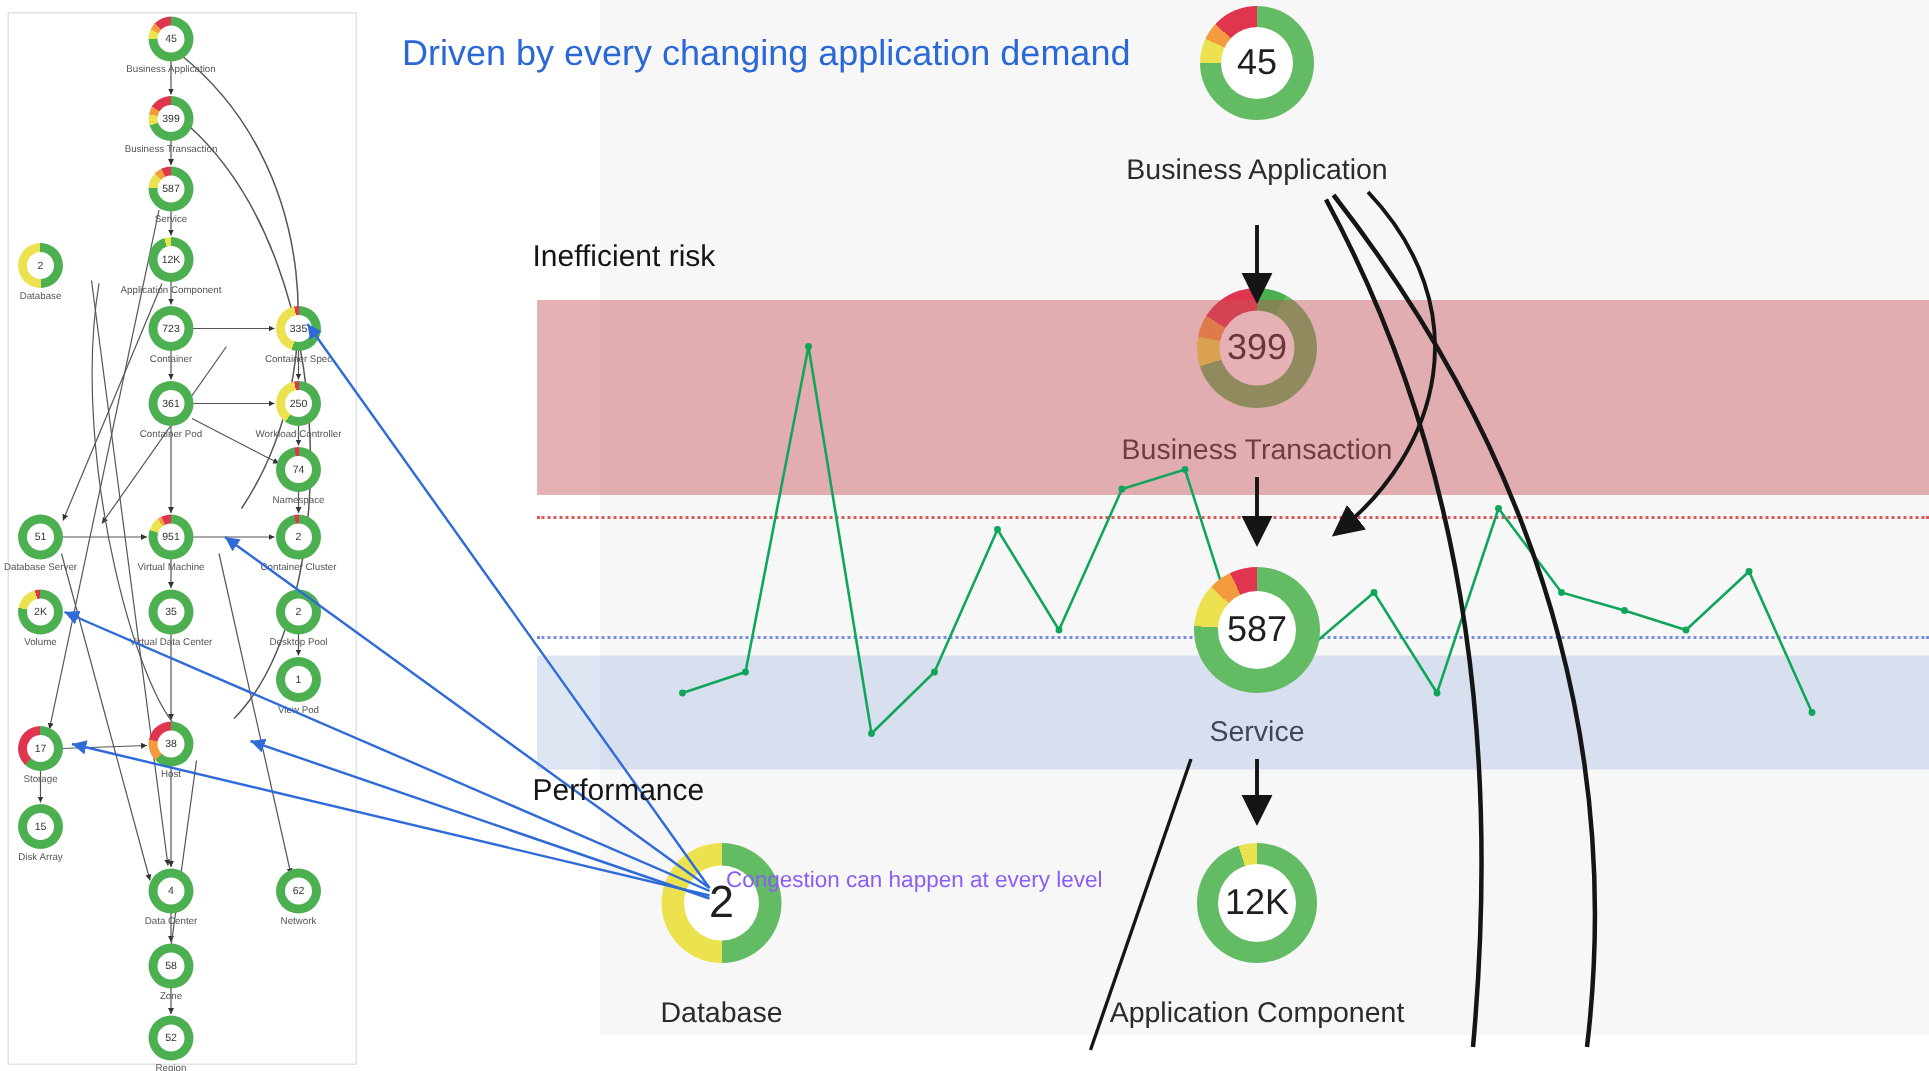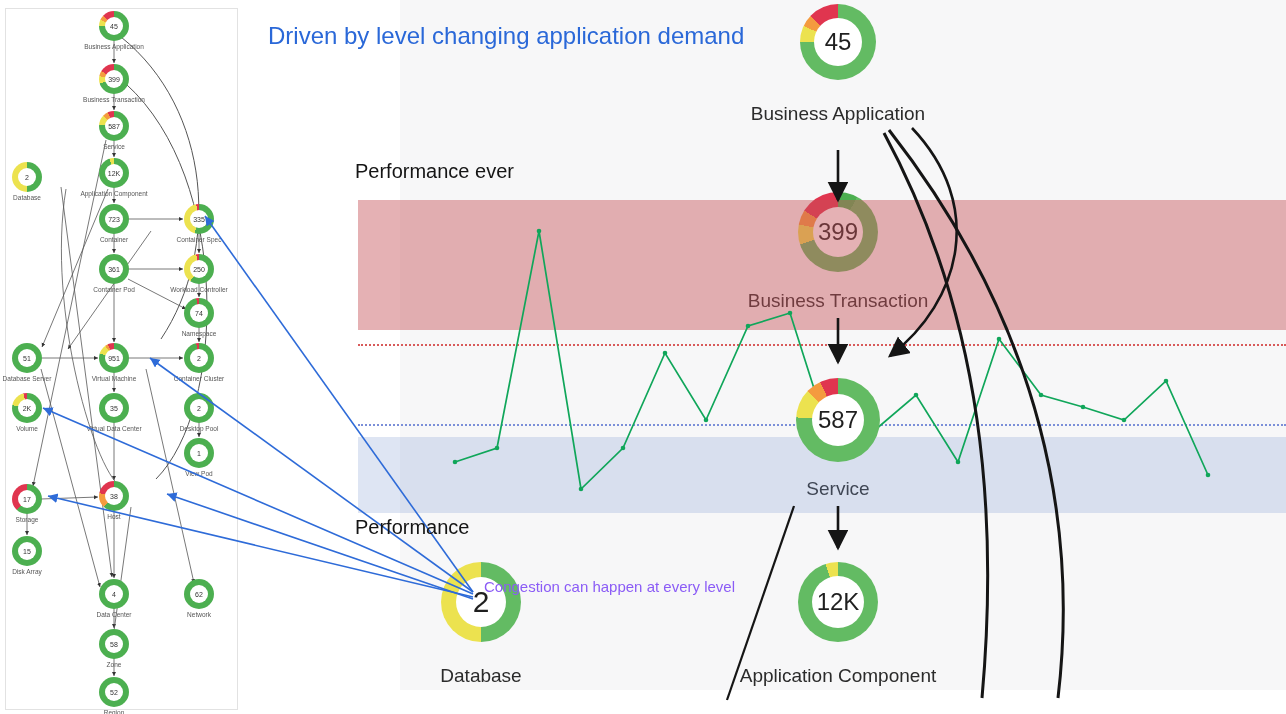--- a/index.html
+++ b/index.html
@@ -317,16 +317,16 @@
   </defs>
   <g stroke="#2e6bd8" stroke-width="1.6" fill="none">
     <line x1="473" y1="592" x2="205" y2="216" marker-end="url(#arrBlue)"></line>
     <line x1="473" y1="592" x2="150" y2="358" marker-end="url(#arrBlue)"></line>
     <line x1="473" y1="594" x2="43" y2="408" marker-end="url(#arrBlue)"></line>
     <line x1="473" y1="597" x2="48" y2="496" marker-end="url(#arrBlue)"></line>
     <line x1="473" y1="599" x2="167" y2="494" marker-end="url(#arrBlue)"></line>
   </g>
 </svg>
 
-<div class="abs" id="main-title">Driven by level changing application demand</div>
-<div class="abs" id="perf-risk-label">Performance ever</div>
+<div class="abs" id="main-title">Driven by every changing application demand</div>
+<div class="abs" id="perf-risk-label">Inefficient risk</div>
 <div class="abs" id="inefficient-label">Performance</div>
 <div class="abs" id="congestion-label">Congestion can happen at every level</div>
 
 </body></html>

